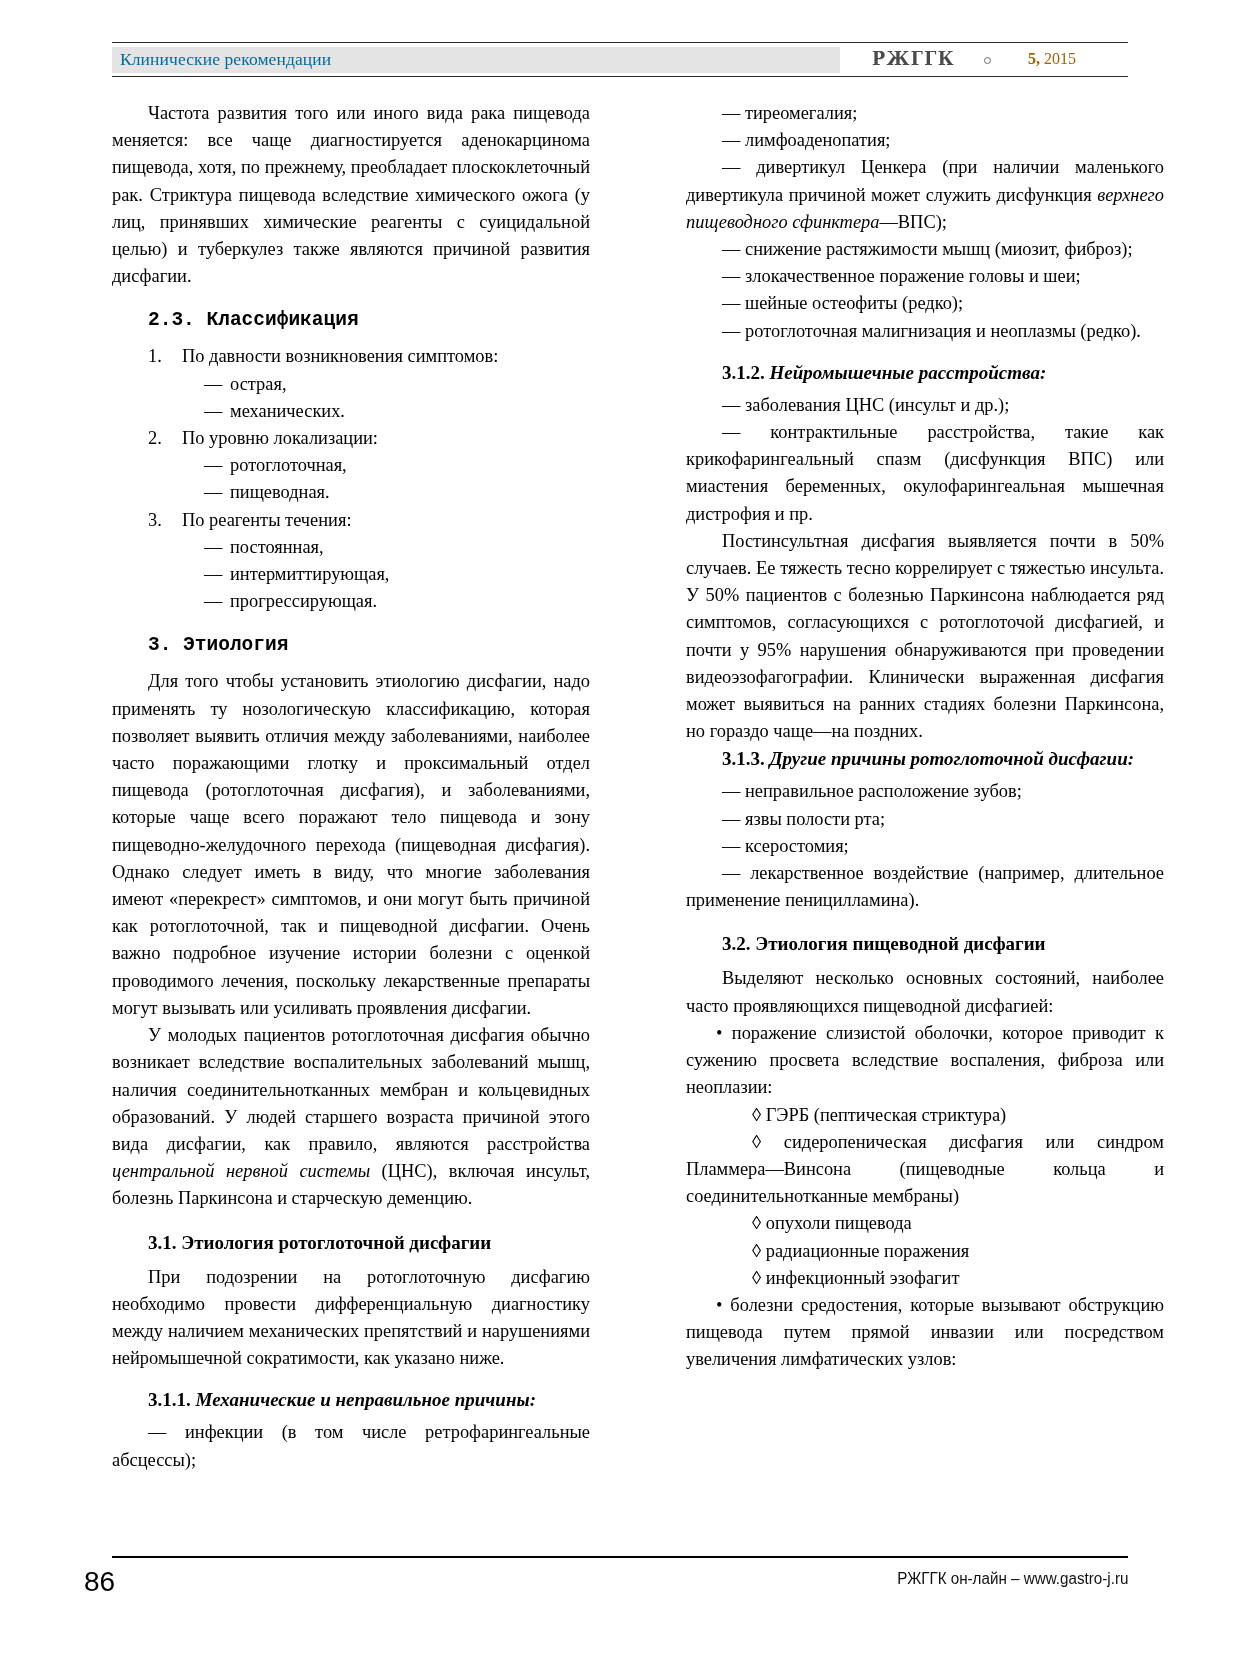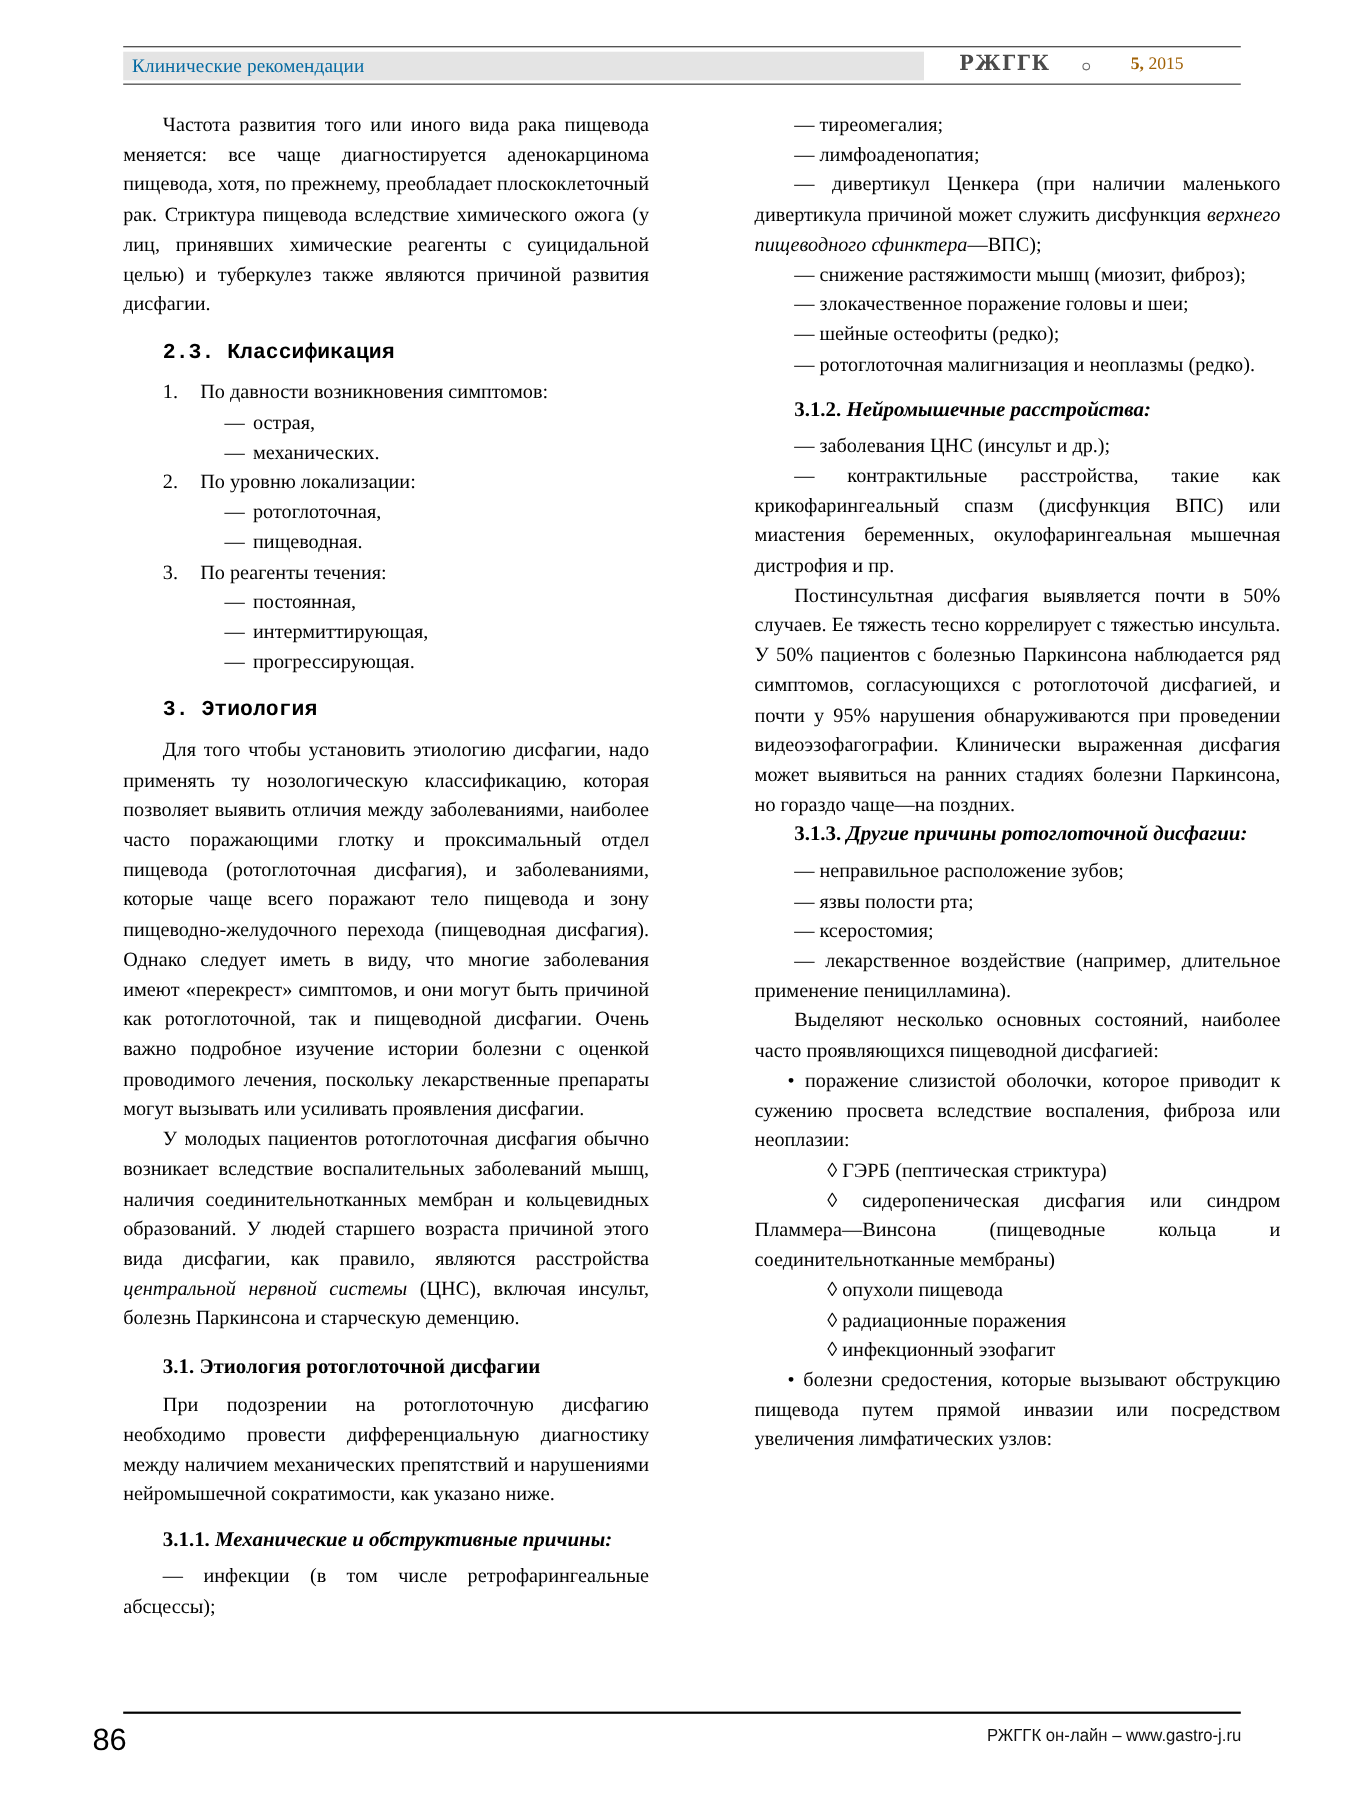--- a/index.html
+++ b/index.html
@@ -297,21 +297,21 @@
       <h2 class="h2">3. Этиология</h2>
 
       <p class="para">Для того чтобы установить этиологию дисфагии, надо применять ту нозологическую классификацию, которая позволяет выявить отличия между заболеваниями, наиболее часто поражающими глотку и проксимальный отдел пищевода (ротоглоточная дисфагия), и заболеваниями, которые чаще всего поражают тело пищевода и зону пищеводно-желудочного перехода (пищеводная дисфагия). Однако следует иметь в виду, что многие заболевания имеют «перекрест» симптомов, и они могут быть причиной как ротоглоточной, так и пищеводной дисфагии. Очень важно подробное изучение истории болезни с оценкой проводимого лечения, поскольку лекарственные препараты могут вызывать или усиливать проявления дисфагии.</p>
 
       <p class="para"><span>У молодых пациентов ротоглоточная дисфагия обычно возникает вследствие воспалительных заболеваний мышц, наличия соединительнотканных мембран и кольцевидных образований. У людей старшего возраста причиной этого вида дисфагии, как правило, являются расстройства </span><i>центральной нервной системы</i><span> (ЦНС), включая инсульт, болезнь Паркинсона и старческую деменцию.</span></p>
 
       <h3 class="h3">3.1. Этиология ротоглоточной дисфагии</h3>
 
       <p class="para">При подозрении на ротоглоточную дисфагию необходимо провести дифференциальную диагностику между наличием механических препятствий и нарушениями нейромышечной сократимости, как указано ниже.</p>
 
-      <p class="h3i"><span class="num">3.1.1. </span><span>Механические и обструктивные причины:</span></p>
+      <p class="h3i"><span class="num">3.1.1. </span><span>Механические и неправильное причины:</span></p>
 
       <p class="dashp">— инфекции (в том числе ретрофарингеальные абсцессы);</p>
 
     </div>
 
     <div class="col col-right">
 
       <p class="dashp">— тиреомегалия;</p>
       <p class="dashp">— лимфоаденопатия;</p>
 
@@ -329,20 +329,21 @@
 
       <p class="para">Постинсультная дисфагия выявляется почти в 50% случаев. Ее тяжесть тесно коррелирует с тяжестью инсульта. У 50% пациентов с болезнью Паркинсона наблюдается ряд симптомов, согласующихся с ротоглоточой дисфагией, и почти у 95% нарушения обнаруживаются при проведении видеоэзофагографии. Клинически выраженная дисфагия может выявиться на ранних стадиях болезни Паркинсона, но гораздо чаще—на поздних.</p>
 
       <p class="h3i" style="margin-top:0;"><span class="num">3.1.3. </span><span>Другие причины ротоглоточной дисфагии:</span></p>
 
       <p class="dashp">— неправильное расположение зубов;</p>
       <p class="dashp">— язвы полости рта;</p>
       <p class="dashp">— ксеростомия;</p>
       <p class="dashp">— лекарственное воздействие (например, длительное применение пеницилламина).</p>
 
+      <h3 class="h3">3.2. Этиология пищеводной дисфагии</h3>
 
       <p class="para">Выделяют несколько основных состояний, наиболее часто проявляющихся пищеводной дисфагией:</p>
 
       <p class="bulletp">• поражение слизистой оболочки, которое приводит к сужению просвета вследствие воспаления, фиброза или неоплазии:</p>
 
       <p class="diamondp">◊ ГЭРБ (пептическая стриктура)</p>
       <p class="diamondp">◊ сидеропеническая дисфагия или синдром Пламмера—Винсона (пищеводные кольца и соединительнотканные мембраны)</p>
       <p class="diamondp">◊ опухоли пищевода</p>
       <p class="diamondp">◊ радиационные поражения</p>
       <p class="diamondp">◊ инфекционный эзофагит</p>

